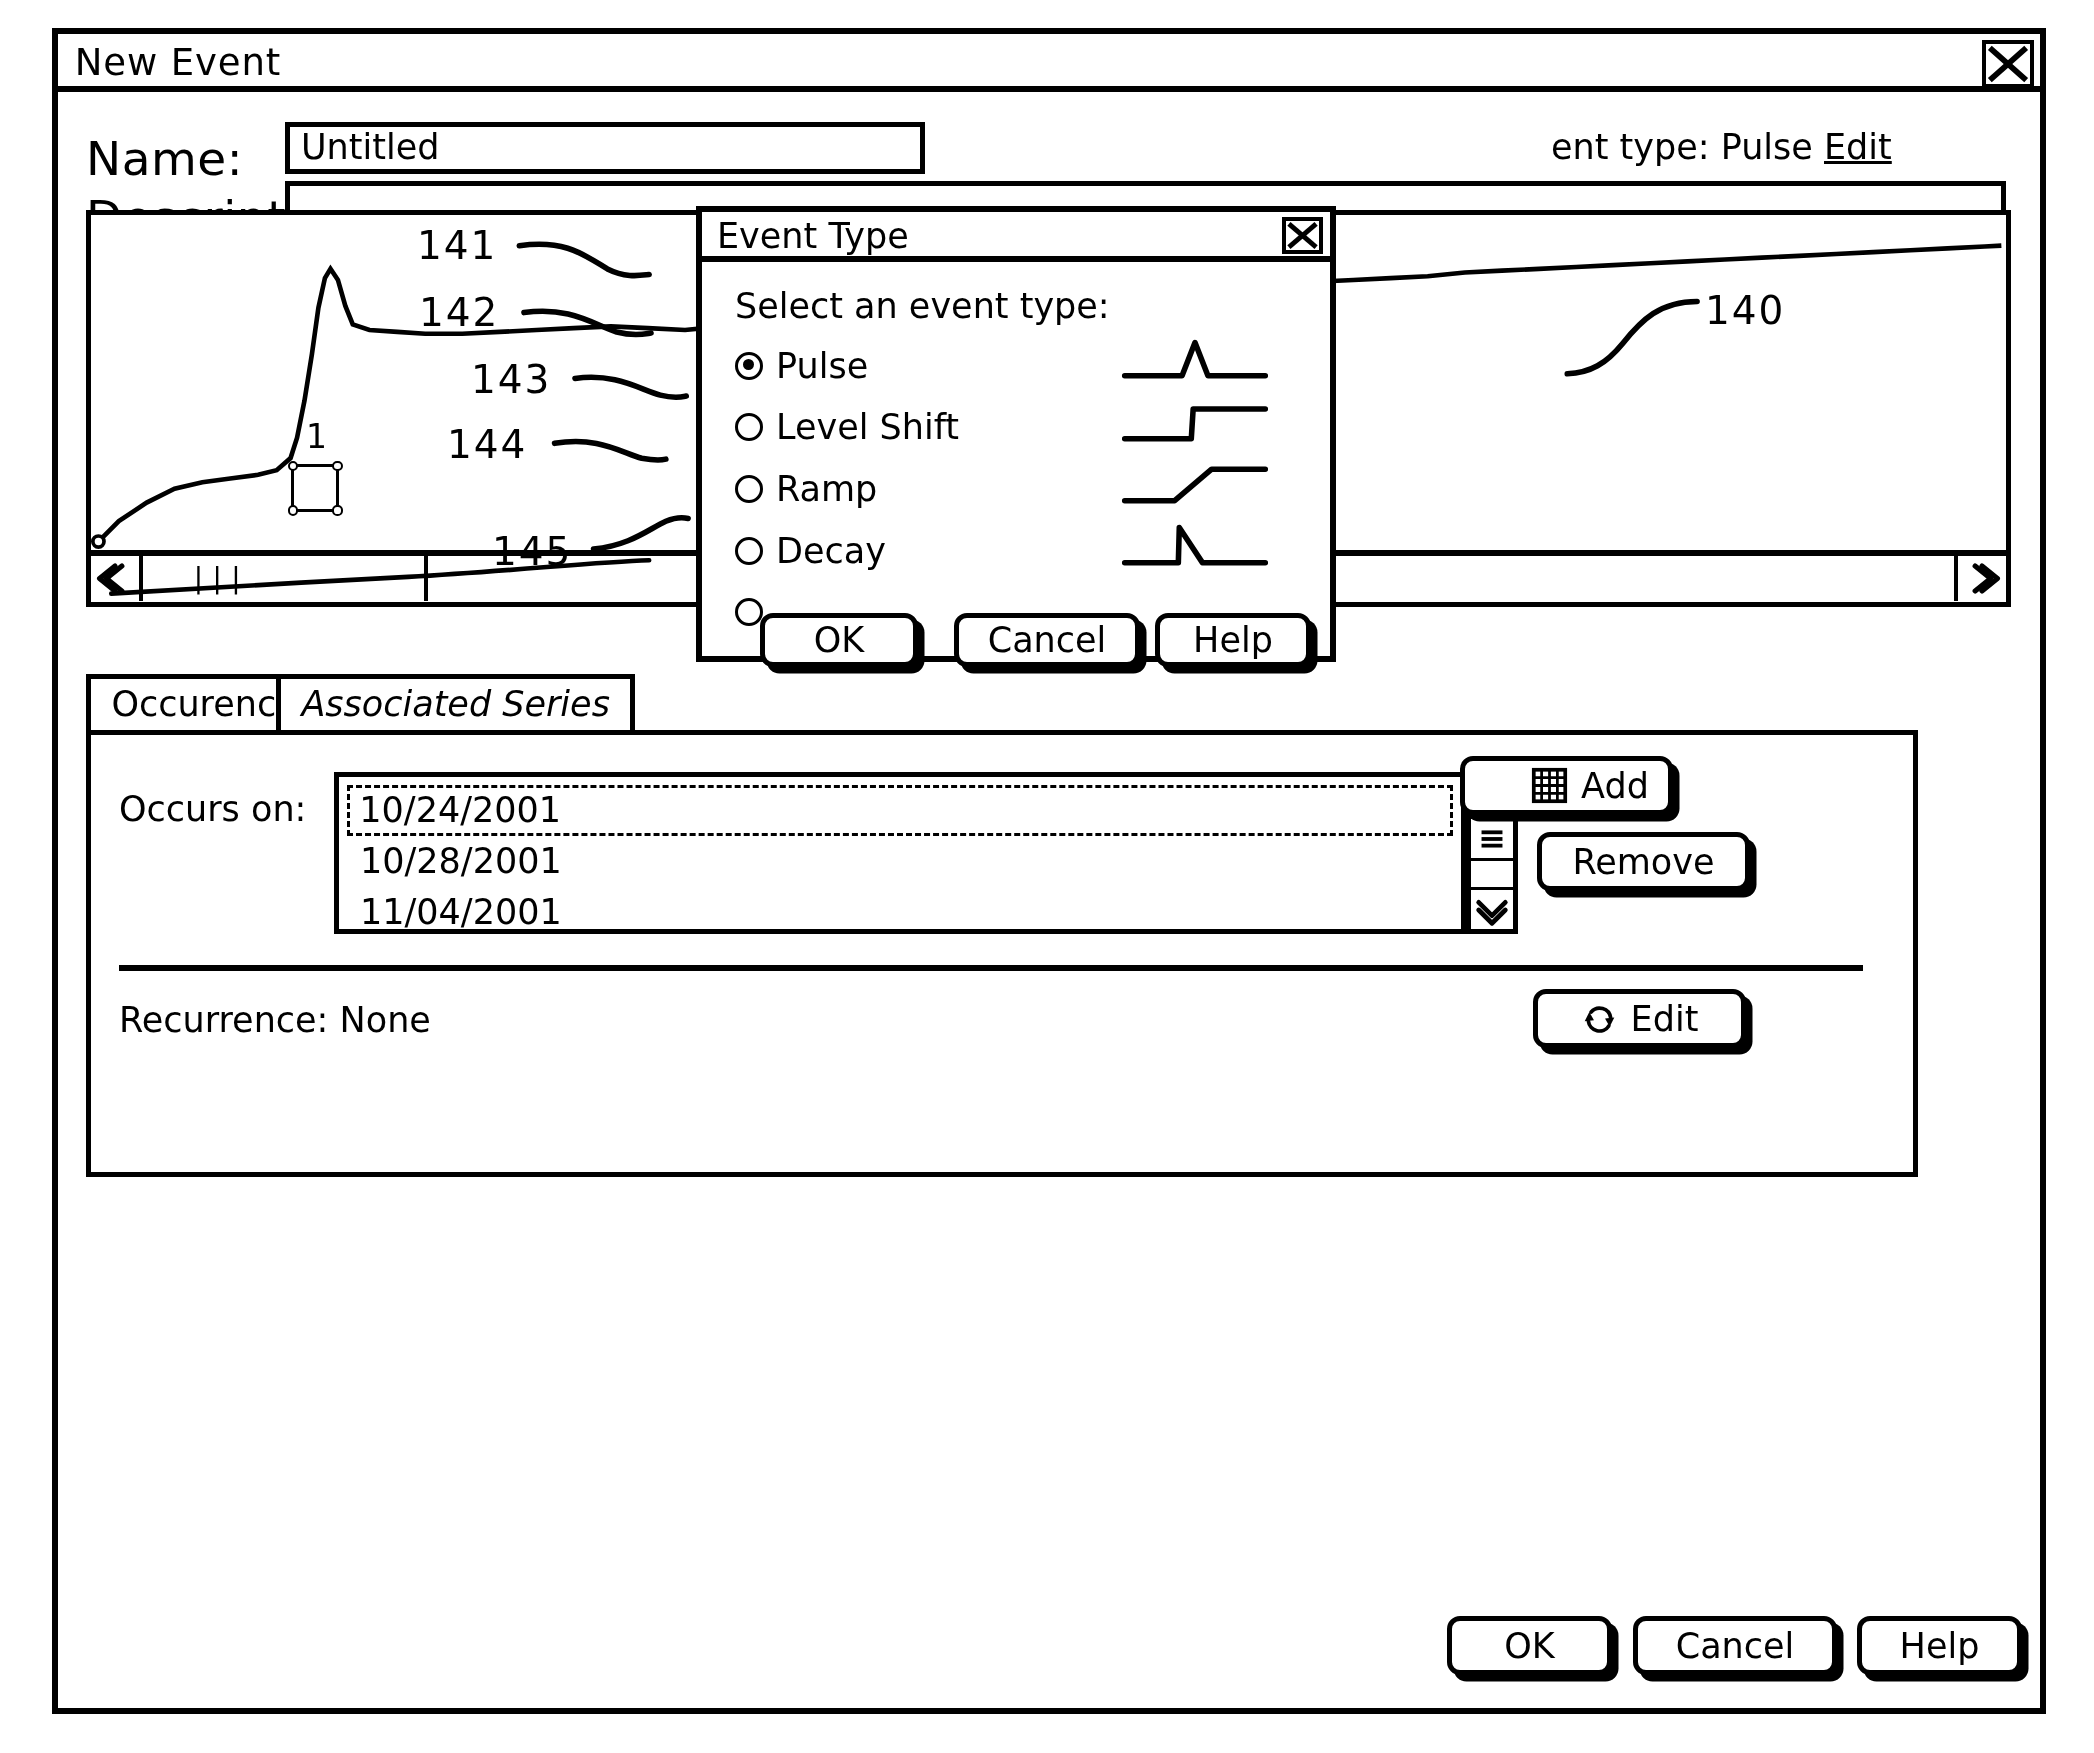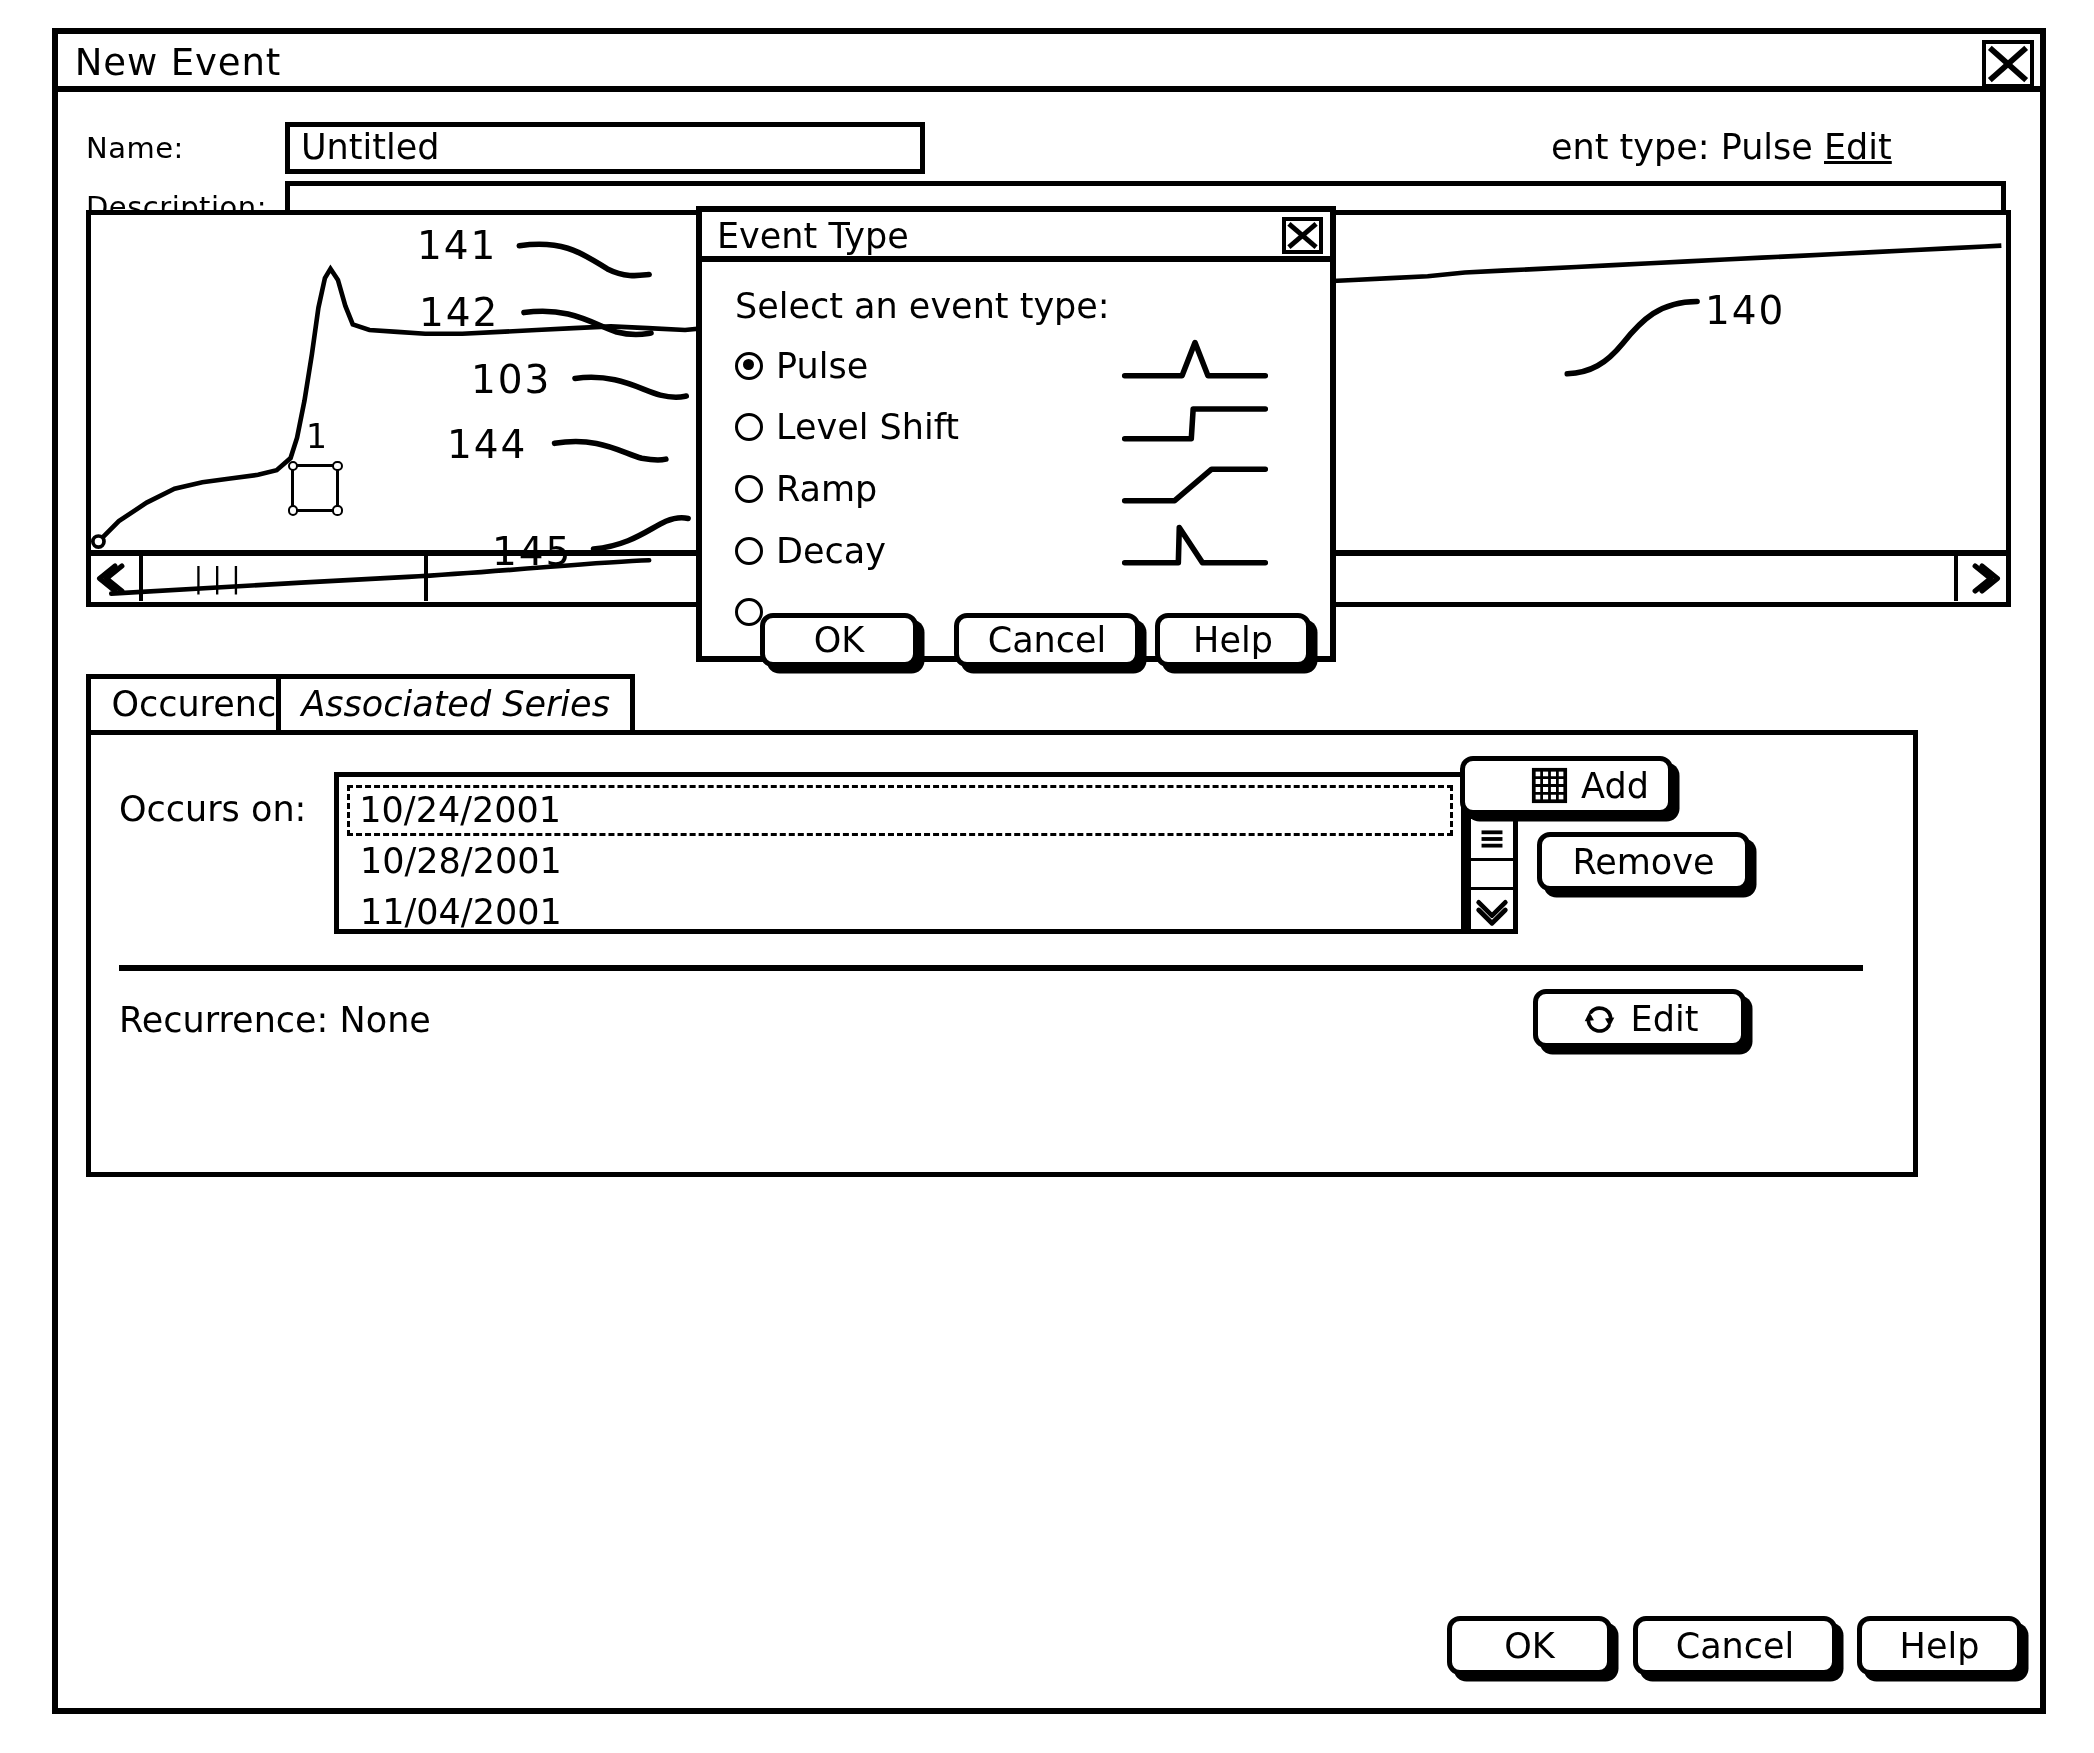--- a/index.html
+++ b/index.html
@@ -53,21 +53,21 @@
   #main-close {
     right: 5.6px;
     top: 5.6px;
     width: 52px;
     height: 48px;
   }
 
   
   .form-label {
     position: absolute;
-    font-size: 29px;
+    font-size: 47px;
     letter-spacing: 0.5px;
   }
   .text-field {
     position: absolute;
     border: 5.6px solid #000;
     background: #fff;
     box-sizing: border-box;
     font-size: 35px;
     padding: 1.9px 9.3px 0 11px;
     line-height: 1.05;
@@ -671,17 +671,17 @@
     <path d="M 640 592 C 680 588 700 570 718 562 C 730 557 738 558 742 559" fill="none" stroke="#000" stroke-width="6" stroke-linecap="round"></path>
 
     <path d="M 1830 325 C 1790 325 1770 345 1750 370 C 1732 392 1715 402 1690 403" fill="none" stroke="#000" stroke-width="6" stroke-linecap="round"></path>
 
     <path d="M 120 640 C 250 632 330 628 440 622 C 560 615 640 606 700 604" fill="none" stroke="#000" stroke-width="5" stroke-linecap="round"></path>
   </svg>
 </div>
 
 <div class="ref-num" id="ref-141">141</div>
 <div class="ref-num" id="ref-142">142</div>
-<div class="ref-num" id="ref-143">103</div>
+<div class="ref-num" id="ref-143">143</div>
 <div class="ref-num" id="ref-144">144</div>
 <div class="ref-num" id="ref-145">145</div>
 <div class="ref-num" id="ref-140">140</div>
 
 
 </body></html>

